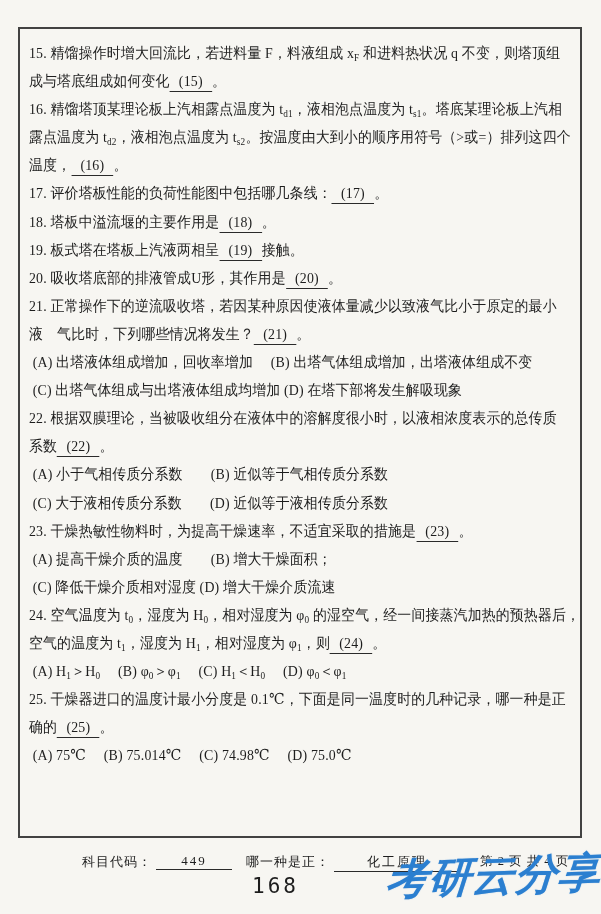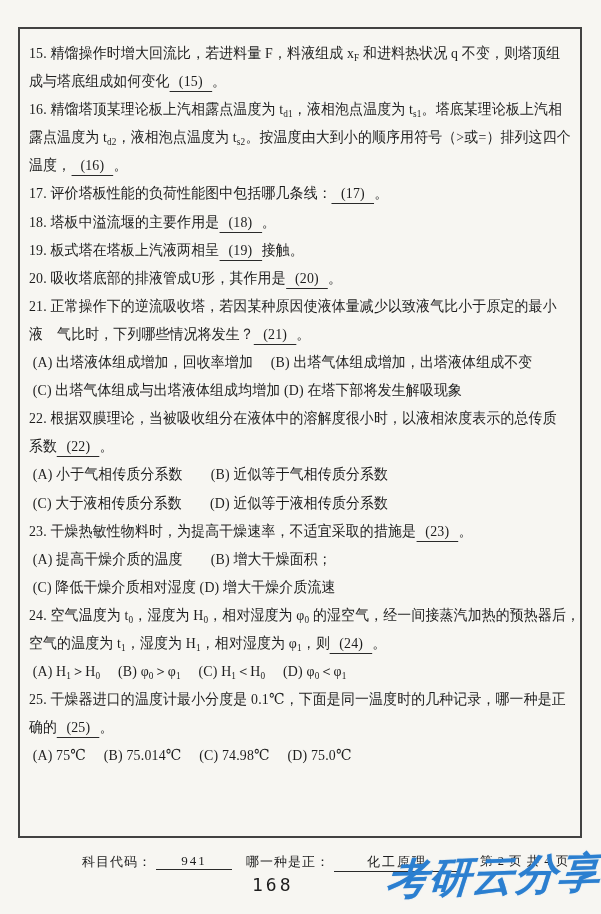--- a/index.html
+++ b/index.html
@@ -75,21 +75,21 @@
   .pageinfo{
     font-size:12.5px;
     letter-spacing:1px;
     margin-left:6px;
     white-space:pre;
   }
   .page-number{
     position:absolute;
     left:252px;top:874px;
     font-family:"DejaVu Sans Mono","Liberation Mono",monospace;
-    font-size:18px;
+    font-size:21px;
     letter-spacing:3px;
   }
   .watermark{
     position:absolute;
     left:386px;top:852px;
     font-size:42px;
     font-weight:bold;
     font-style:italic;
     letter-spacing:1px;
     color:var(--watermark);
@@ -131,21 +131,21 @@
         <div class="qline">空气的温度为 t<sub>1</sub>，湿度为 H<sub>1</sub>，相对湿度为 φ<sub>1</sub>，则<span class="blank">(24)</span>。</div>
         <div class="qline"> (A) H<sub>1</sub>＞H<sub>0</sub>　 (B) φ<sub>0</sub>＞φ<sub>1</sub>　 (C) H<sub>1</sub>＜H<sub>0</sub>　 (D) φ<sub>0</sub>＜φ<sub>1</sub></div>
         <div class="qline">25. 干燥器进口的温度计最小分度是 0.1℃，下面是同一温度时的几种记录，哪一种是正</div>
         <div class="qline">确的<span class="blank">(25)</span>。</div>
         <div class="qline"> (A) 75℃　 (B) 75.014℃　 (C) 74.98℃　 (D) 75.0℃</div>
       </div>
   </div>
 
   <div class="footer-row">
     <span class="flabel">科目代码：</span>
-    <span class="uline code">941</span>
+    <span class="uline code">449</span>
     <span class="flabel">哪一种是正：</span>
     <span class="uline name">化工原理</span>
     <span class="pageinfo">第 2 页 共 4 页</span>
   </div>
 
   <div class="page-number">168</div>
 
   <div class="watermark">考研云分享</div>
 
 </div>

